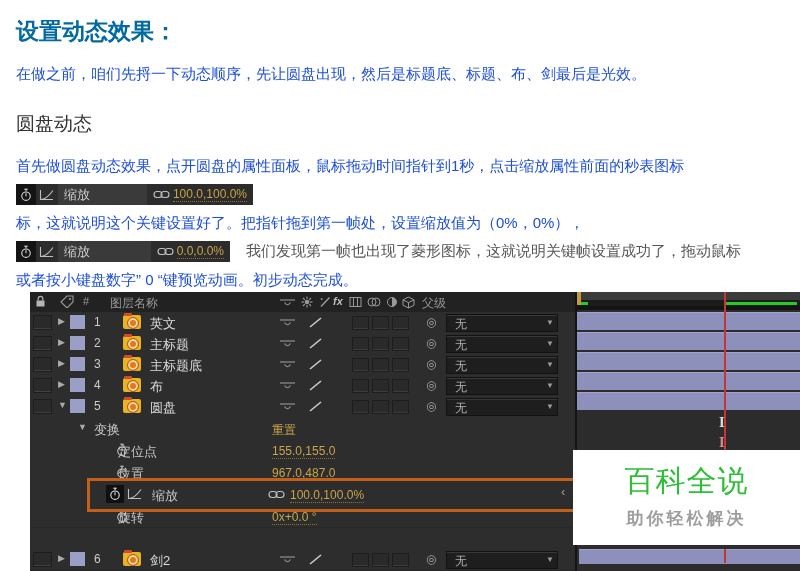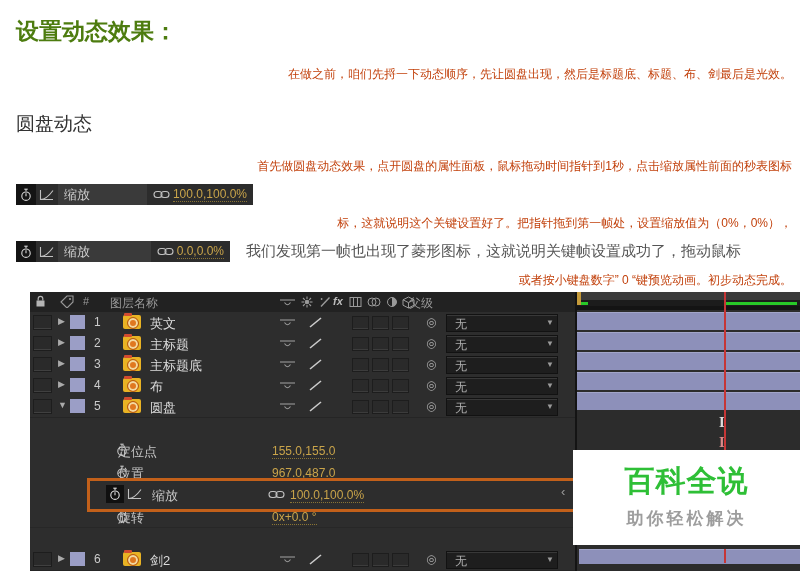--- a/index.html
+++ b/index.html
@@ -1,20 +1,20 @@
 <!DOCTYPE html>
 <html><head>
 <meta charset="utf-8">
 <style>
   html,body{margin:0;padding:0;}
   body{width:800px;height:571px;position:relative;background:#fff;overflow:hidden;
        font-family:"Liberation Sans","DejaVu Sans",sans-serif;}
   .doc{position:absolute;left:16px;top:0;width:776px;}
-  .h1{font-size:23px;font-weight:bold;color:#4d7c0f;margin:16px 0 16px;}
-  .p{font-size:12px;color:#c2410c;line-height:22px;margin:0;text-align:right;}
+  .h1{font-size:23px;font-weight:bold;color:#0369a1;margin:16px 0 16px;}
+  .p{font-size:15px;color:#1d4ed8;line-height:22px;margin:0;}
   .h2{font-size:19px;font-weight:normal;color:#333;margin:26px 0 18px;}
   .combo{display:flex;align-items:center;gap:16px;margin:7px 0 7px;}
   .ptext{font-size:15px;color:#555;white-space:nowrap;}
   .pline{margin:4px 0 4px;}
 
   
   .pstrip{display:inline-flex;align-items:center;height:21px;background:#2c2c2c;flex:none;}
   .pstrip.s1{width:237px;}
   .pstrip.s2{width:214px;}
   .swbox{width:20px;height:21px;background:#141414;display:flex;align-items:center;justify-content:center;flex:none;}
@@ -23,21 +23,21 @@
   .slink{width:22px;display:flex;align-items:center;justify-content:center;flex:none;margin-left:4px;}
   .sval{color:#c9a44a;font-size:12px;border-bottom:1px dotted #8a7434;margin-right:6px;white-space:nowrap;}
 
   
   .panel{position:absolute;left:30px;top:292px;width:770px;height:279px;background:#2d2d2d;overflow:hidden;font-size:12px;color:#b5b5b5;}
   .lpane{position:absolute;left:0;top:0;width:545px;height:279px;}
   .phead{position:absolute;left:0;top:0;width:545px;height:20px;background:#222;border-bottom:1px solid #171717;}
   .phead span,.phead i{position:absolute;top:3px;}
   .h-num{left:53px;color:#9a9a9a;font-size:11px;font-style:normal;}
   .h-name{left:80px;color:#9a9a9a;font-size:12px;}
-  .h-parent{left:379px;color:#9a9a9a;font-size:12px;}
+  .h-parent{left:392px;color:#9a9a9a;font-size:12px;}
   .h-fx{left:303px;color:#bbb;font-style:italic;font-weight:bold;font-size:11px;}
   .hic{position:absolute;top:4px;}
 
   .lrow{position:absolute;left:0;width:545px;height:21px;background:#2d2d2d;border-bottom:1px solid #252525;}
   .lrow > *{position:absolute;}
   .avbox{left:3px;top:3px;width:17px;height:13px;background:#2a2a2a;border:1px solid #1d1d1d;box-shadow:inset 0 -1px 0 #404040;}
   .exp{left:28px;top:4px;font-size:9px;color:#aaa;}
   .exp::before{content:"▶";}
   .exp.open::before{content:"▼";}
   .swatch{left:40px;top:3px;width:15px;height:14px;background:#9b9ec6;}
@@ -82,21 +82,21 @@
   .bars{position:absolute;left:0;top:18px;right:0;}
   .tbar{height:17px;margin:2px 0;background:#8d90ba;border-top:1px solid #a2a5c9;}
   .cti{position:absolute;left:147px;top:0;width:2px;height:158px;background:#c63636;z-index:3;}
   .kf{position:absolute;left:142px;font-family:"DejaVu Serif","Liberation Serif",serif;font-weight:bold;font-size:12px;z-index:3;}
   .kf1{top:124px;color:#ddd;}
   .kf2{top:144px;color:#d98a8a;}
   .bar6{position:absolute;left:2px;top:257px;right:0;height:14px;background:#8d90ba;border-top:1px solid #a2a5c9;}
   .tick6{position:absolute;left:147px;top:257px;width:2px;height:14px;background:#c63636;z-index:3;}
 
   .watermark{position:absolute;left:543px;top:158px;width:227px;height:95px;background:#fff;z-index:6;text-align:center;}
-  .wm-title{margin-top:11px;font-size:30px;font-weight:bold;color:#2ebf36;letter-spacing:1px;}
+  .wm-title{margin-top:11px;font-size:30px;font-weight:normal;color:#2ebf36;letter-spacing:1px;}
   .wm-sub{margin-top:5px;font-size:17px;color:#9d9d9d;letter-spacing:3px;font-weight:bold;}
 
   .hlbox{position:absolute;left:57px;top:186px;width:486px;height:28px;border:3px solid #c2601a;z-index:5;pointer-events:none;}
   .kfnav{position:absolute;left:531px;top:192px;color:#999;font-size:13px;z-index:5;}
   .kfnav::before{content:"‹";}
 
   svg{display:block;}
 </style>
 </head>
 <body>
@@ -410,20 +410,25 @@
           <i></i>
           <i></i>
         </span>
       <span class="pick"></span>
       <span class="dd">
           <b>无</b>
           <i></i>
         </span>
     </div>
 
+    <div class="trow" style="top:125px">
+      <span class="texp"></span>
+      <span class="glabel">变换</span>
+      <span class="yval" style="left:242px">重置</span>
+    </div>
     <div class="trow" style="top:147px">
       <span class="pswatch">
           <svg width="12" height="14" viewBox="0 0 12 14">
             <g stroke="#c8c8c8" fill="none" stroke-width="1.1">
               <circle cx="6" cy="8.2" r="4.2"></circle>
               <line x1="6" y1="8.2" x2="6" y2="5.2"></line>
               <line x1="4.3" y1="1.2" x2="7.7" y2="1.2"></line>
               <line x1="6" y1="1.2" x2="6" y2="3.2"></line>
             </g>
           </svg>

